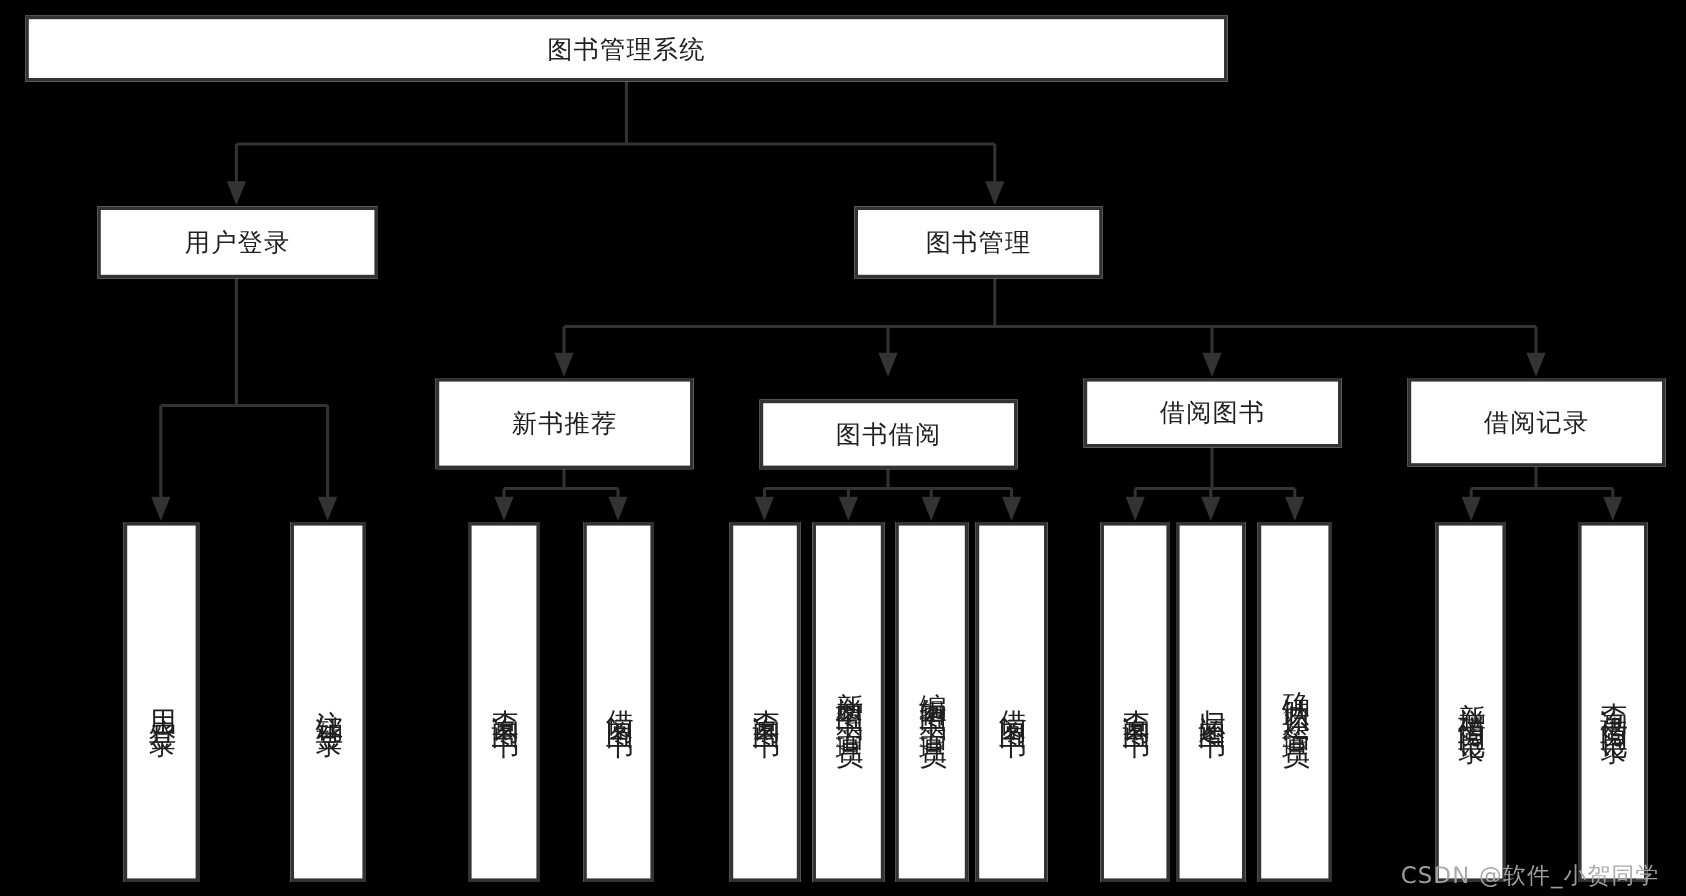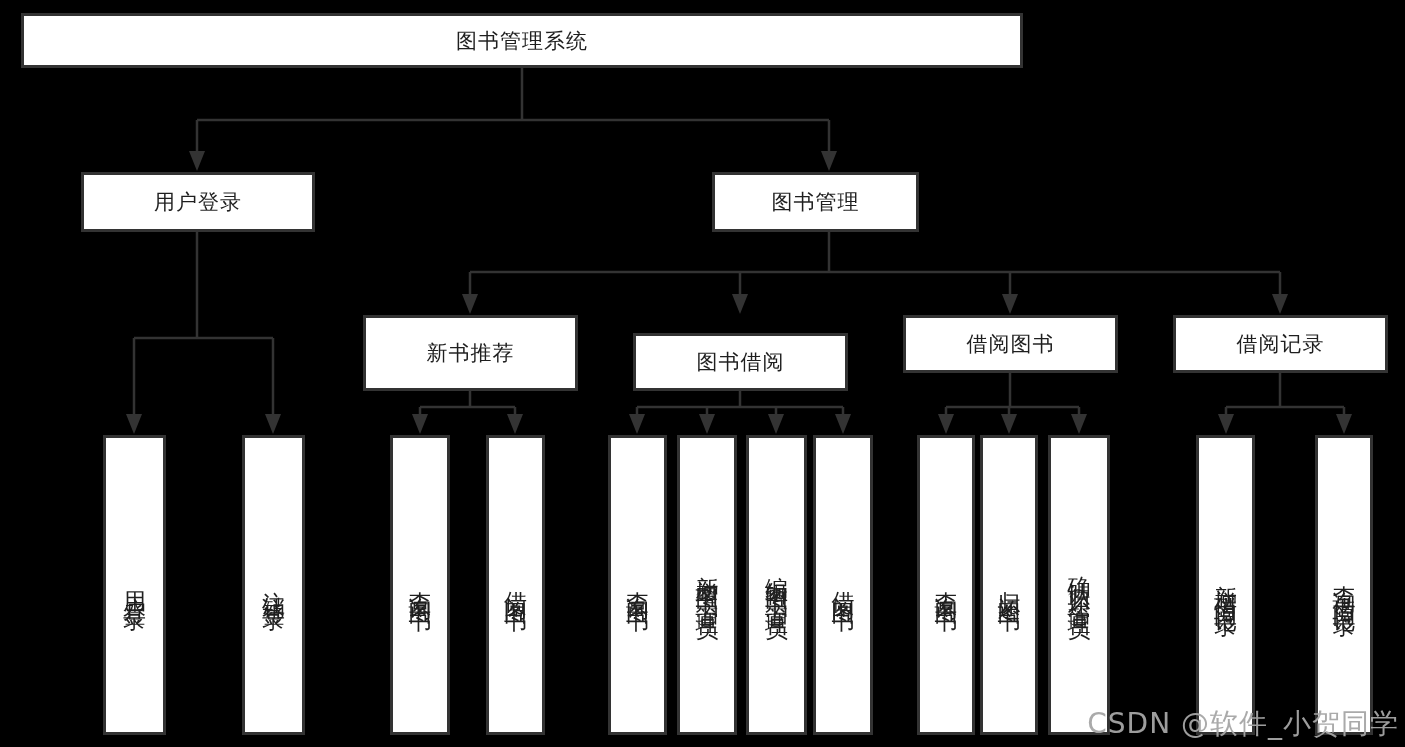--- a/index.html
+++ b/index.html
@@ -38,39 +38,39 @@
     text-align: center;
   }
   #connectors {
     position: absolute;
     left: 0;
     top: 0;
     z-index: 1;
   }
   #watermark {
     position: absolute;
-    right: 6px;
+    right: 22px;
     bottom: 4px;
-    font-size: 28px;
+    font-size: 19px;
     color: #a6a6a6;
     opacity: 0.95;
     z-index: 5;
     letter-spacing: 1px;
     white-space: nowrap;
   }
 
   
   #n-root   { left: 21px;   top: 13px;  width: 1002px; height: 55px; }
   #n-login  { left: 81px;   top: 172px; width: 234px;  height: 60px; }
   #n-mgmt   { left: 712px;  top: 172px; width: 207px;  height: 60px; }
 
   #n-newbk  { left: 363px;  top: 315px; width: 215px;  height: 76px; }
   #n-borrow { left: 633px;  top: 333px; width: 215px;  height: 58px; }
   #n-curr   { left: 903px;  top: 315px; width: 215px;  height: 58px; }
-  #n-rec    { left: 1173px; top: 315px; width: 215px;  height: 58px; }
+  #n-rec    { left: 1173px; top: 315px; width: 215px;  height: 74px; }
 
   .leaf { top: 435px; height: 300px; }
   #l-ul0 { left: 103px;  width: 63px; }
   #l-ul1 { left: 242px;  width: 63px; }
   #l-nb0 { left: 390px;  width: 60px; }
   #l-nb1 { left: 486px;  width: 59px; }
   #l-bb0 { left: 608px;  width: 59px; }
   #l-bb1 { left: 677px;  width: 60px; }
   #l-bb2 { left: 746px;  width: 61px; }
   #l-bb3 { left: 813px;  width: 60px; }

